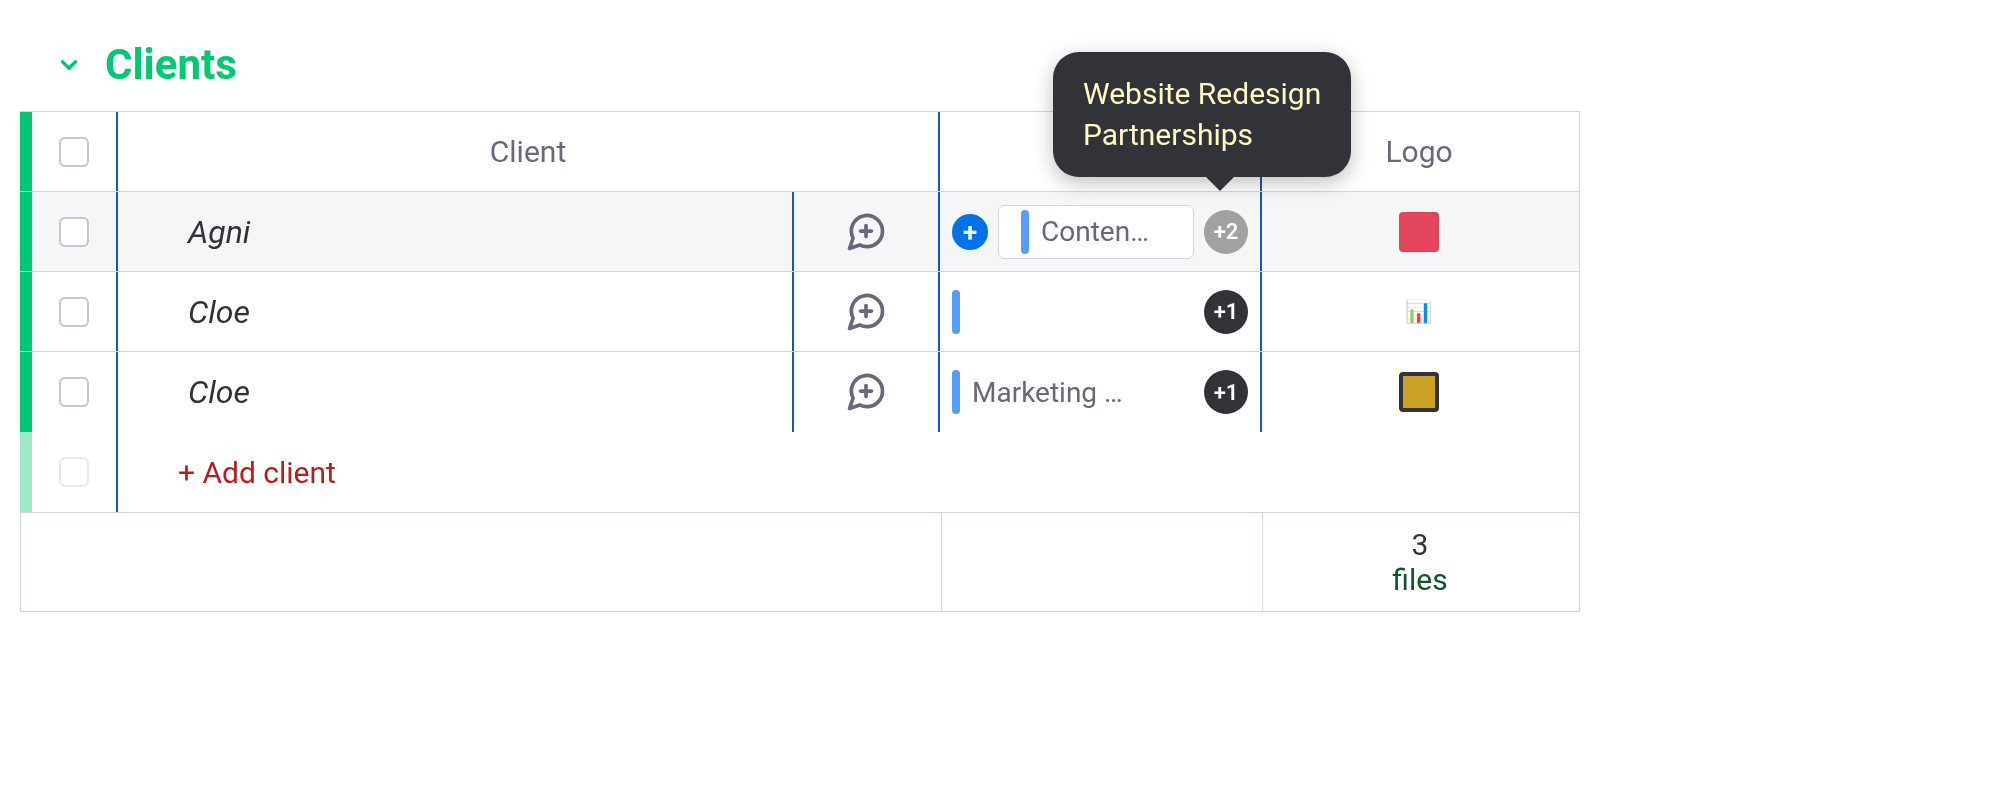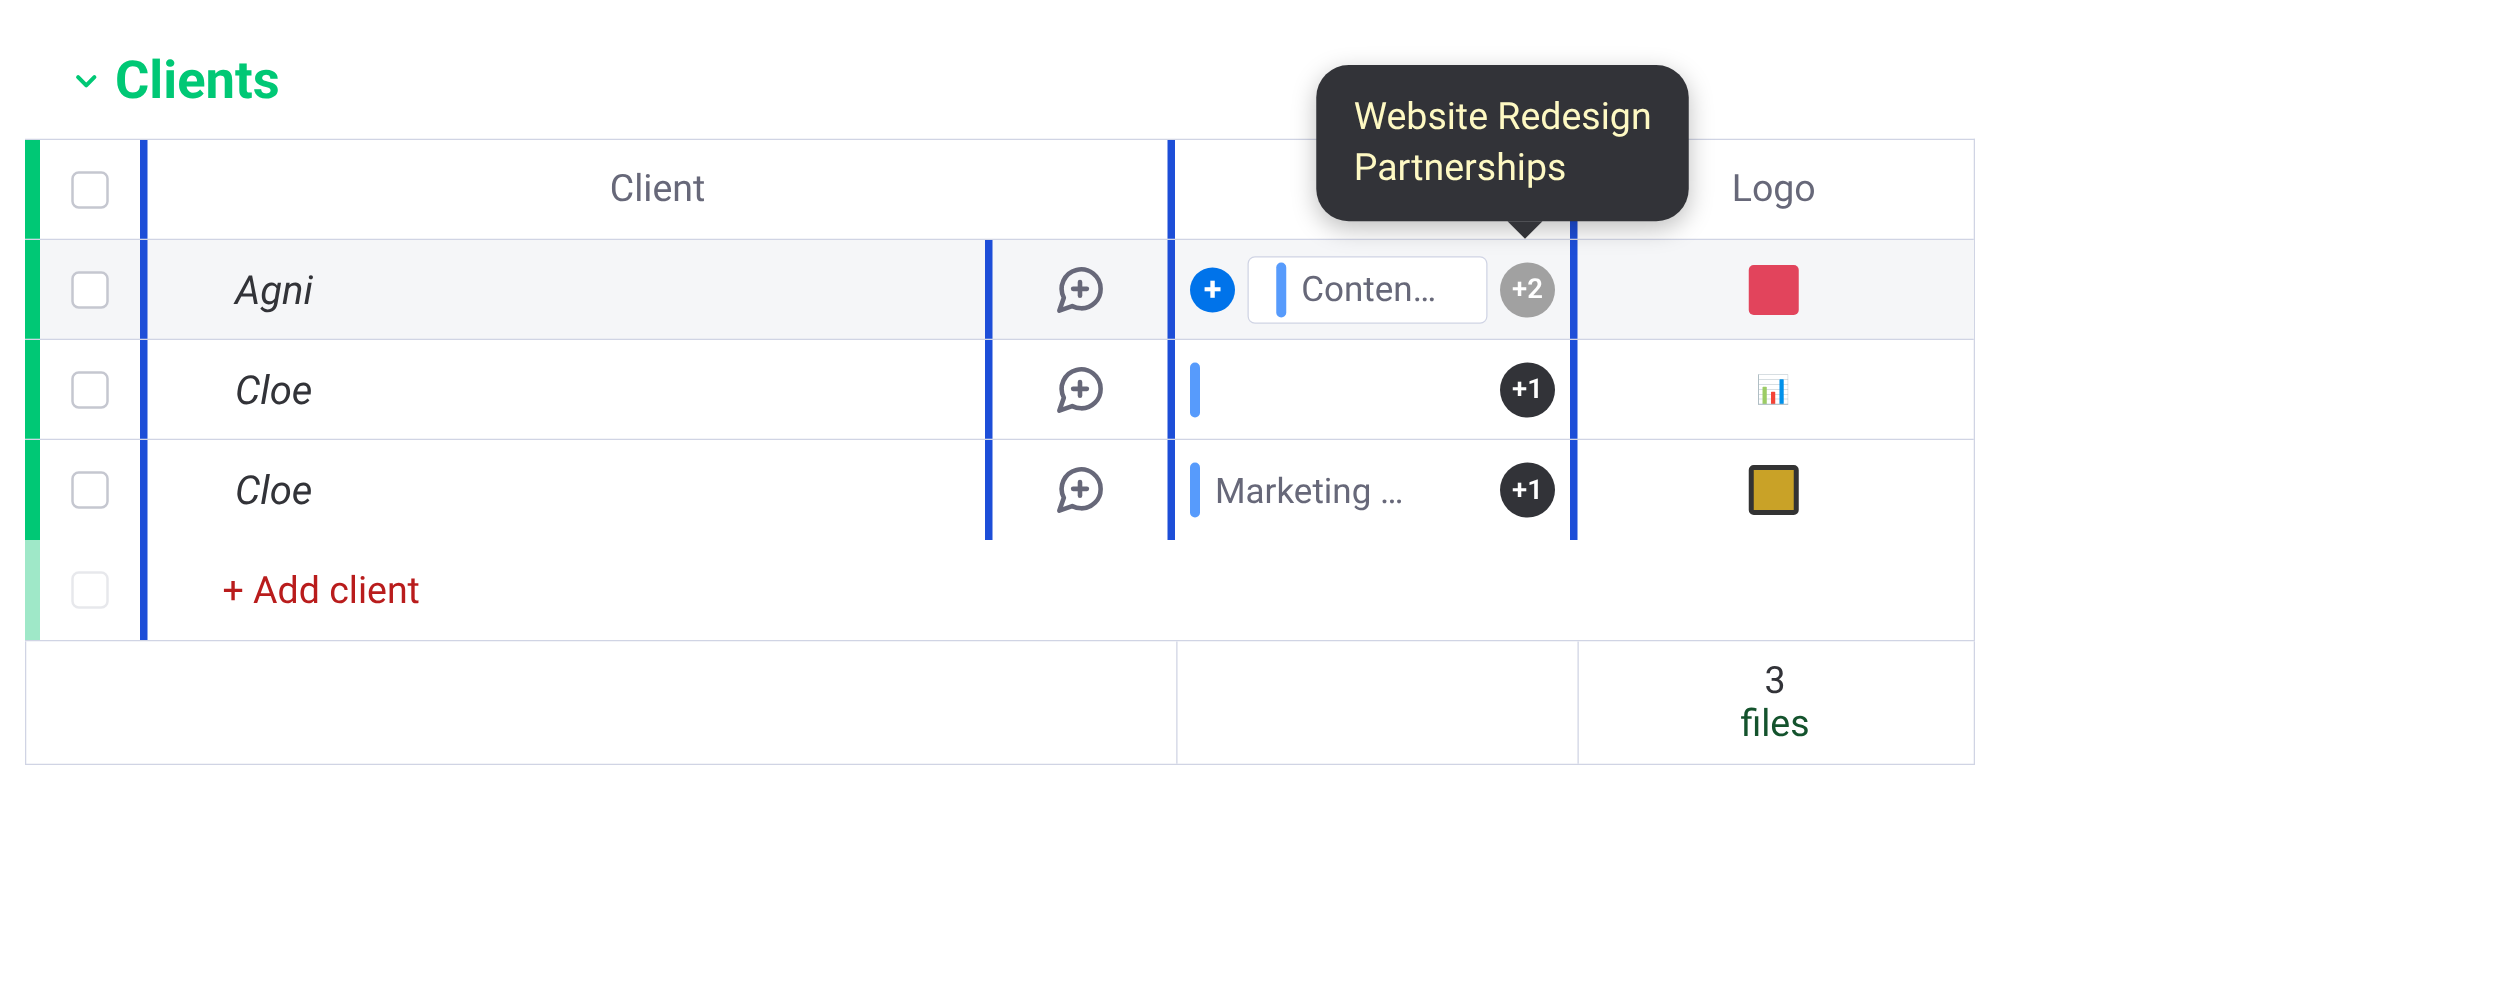--- a/index.html
+++ b/index.html
@@ -14,21 +14,21 @@
 .container {
   width: 1560px;
   margin-left: 20px;
   position: relative;
 }
 
 
 .section-header {
   display: flex;
   align-items: center;
-  gap: 10px;
+  gap: 23px;
   padding: 40px 0 22px 36px;
 }
 .section-header .chev {
   width: 26px;
   height: 26px;
   display:flex;align-items:center;justify-content:center;
 }
 .section-header .chev svg { stroke: #00c875; }
 .section-title {
   font-size: 42px;
@@ -53,21 +53,21 @@
 .row:last-child { border-bottom: none; }
 
 .accent {
   width: 12px;
   flex: 0 0 12px;
   background: #00c875;
 }
 .accent.light { background: #9fe8c8; }
 
 .cell {
-  border-right: 6px solid #1d4ed8;
+  border-right: 2px solid #1d4ed8;
   display: flex;
   align-items: center;
 }
 .cell:last-child { border-right: none; }
 
 .col-chk   { flex: 0 0 86px; justify-content:center; }
 .col-name  { flex: 0 0 676px; padding-left: 70px; font-size: 32px; color:#323338;font-style:italic; }
 .col-name-header { flex: 0 0 822px; justify-content:center; font-size:30px; color:#676879;}
 .col-act   { flex: 0 0 146px; justify-content:center; }
 .col-links { flex: 0 0 322px; padding: 0 12px; position:relative; }

